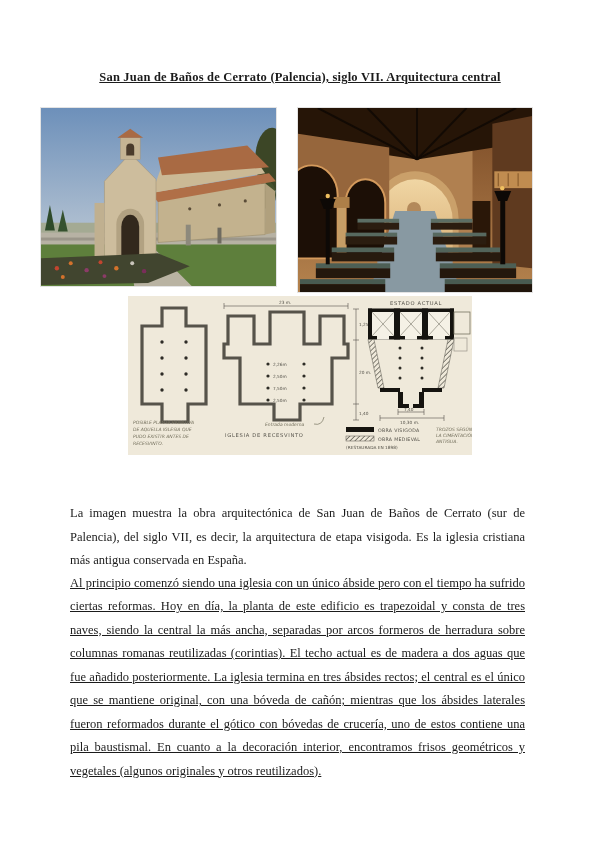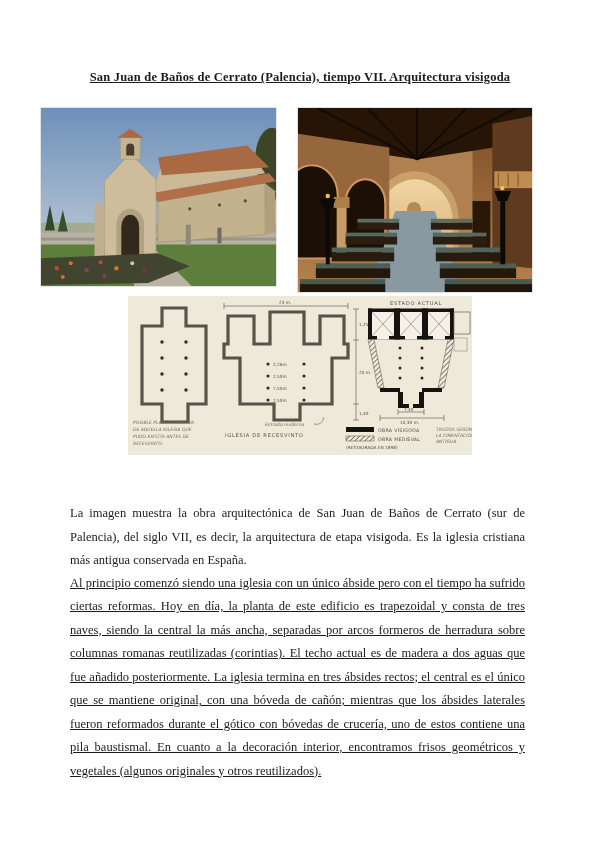--- a/index.html
+++ b/index.html
@@ -41,21 +41,21 @@
   .plan-txt.small{font-size:4.3px;}
   .plan-txt.cap{font-size:5.2px;letter-spacing:.7px;}
   .plan-txt.tiny{font-size:4.5px;font-style:italic;fill:#76725f;}
   .plan-txt.leg{font-size:4.7px;letter-spacing:.3px;}
 </style>
 </head>
 <body>
 
 <div class="page">
 
-  <div class="doc-title">San Juan de Baños de Cerrato (Palencia), tiempo VII. Arquitectura visigoda</div>
+  <div class="doc-title">San Juan de Baños de Cerrato (Palencia), siglo VII. Arquitectura central</div>
 
   <div class="photo" id="photo-exterior">
     <svg viewBox="0 0 237 180" preserveAspectRatio="none">
       <defs>
         <linearGradient id="sky" x1="0" y1="0" x2="0" y2="1">
           <stop offset="0" stop-color="#6d90ba"></stop>
           <stop offset="0.85" stop-color="#c0cbd6"></stop>
         </linearGradient>
       </defs>
       <rect width="237" height="180" fill="url(#sky)"></rect>

